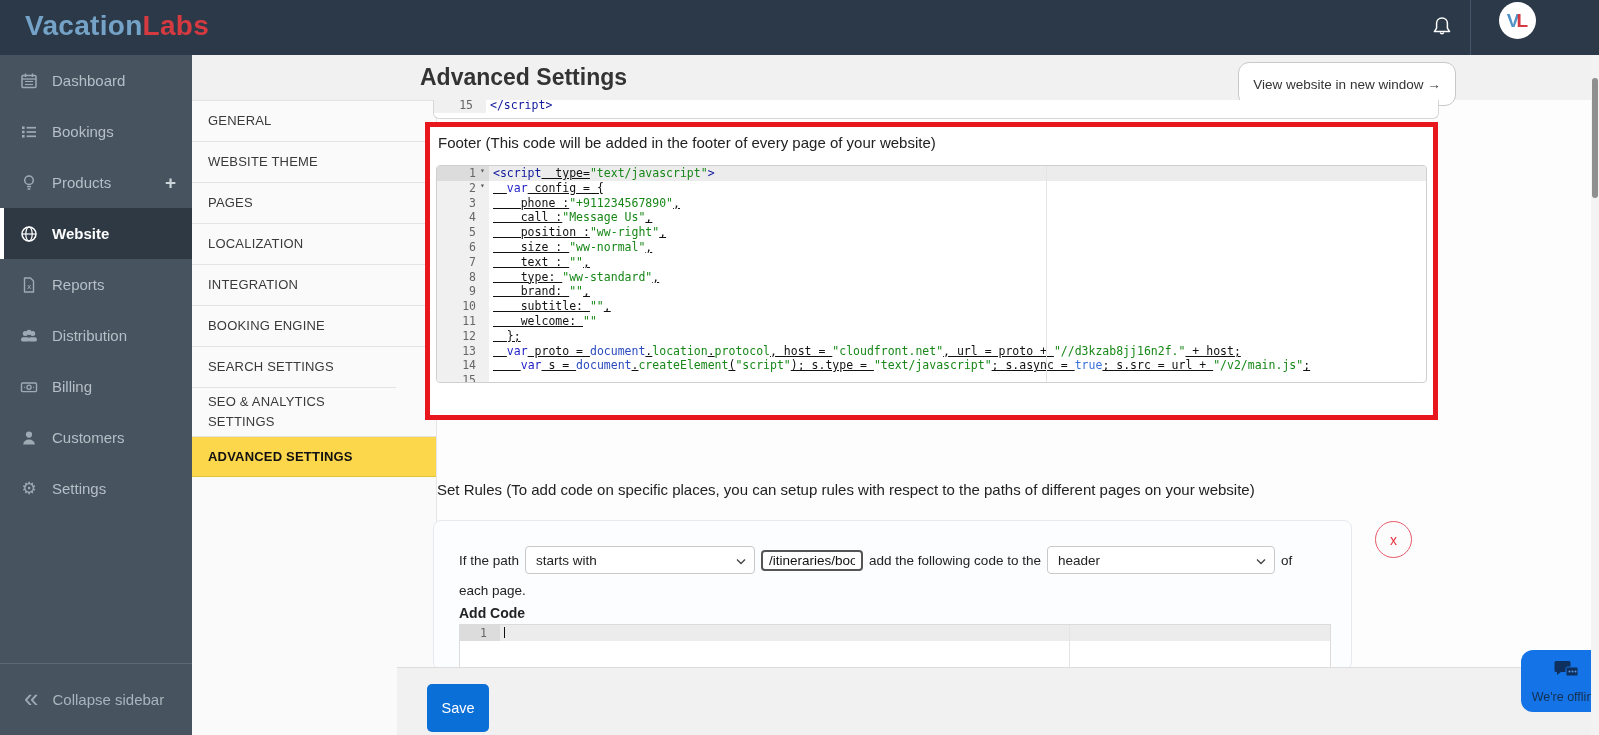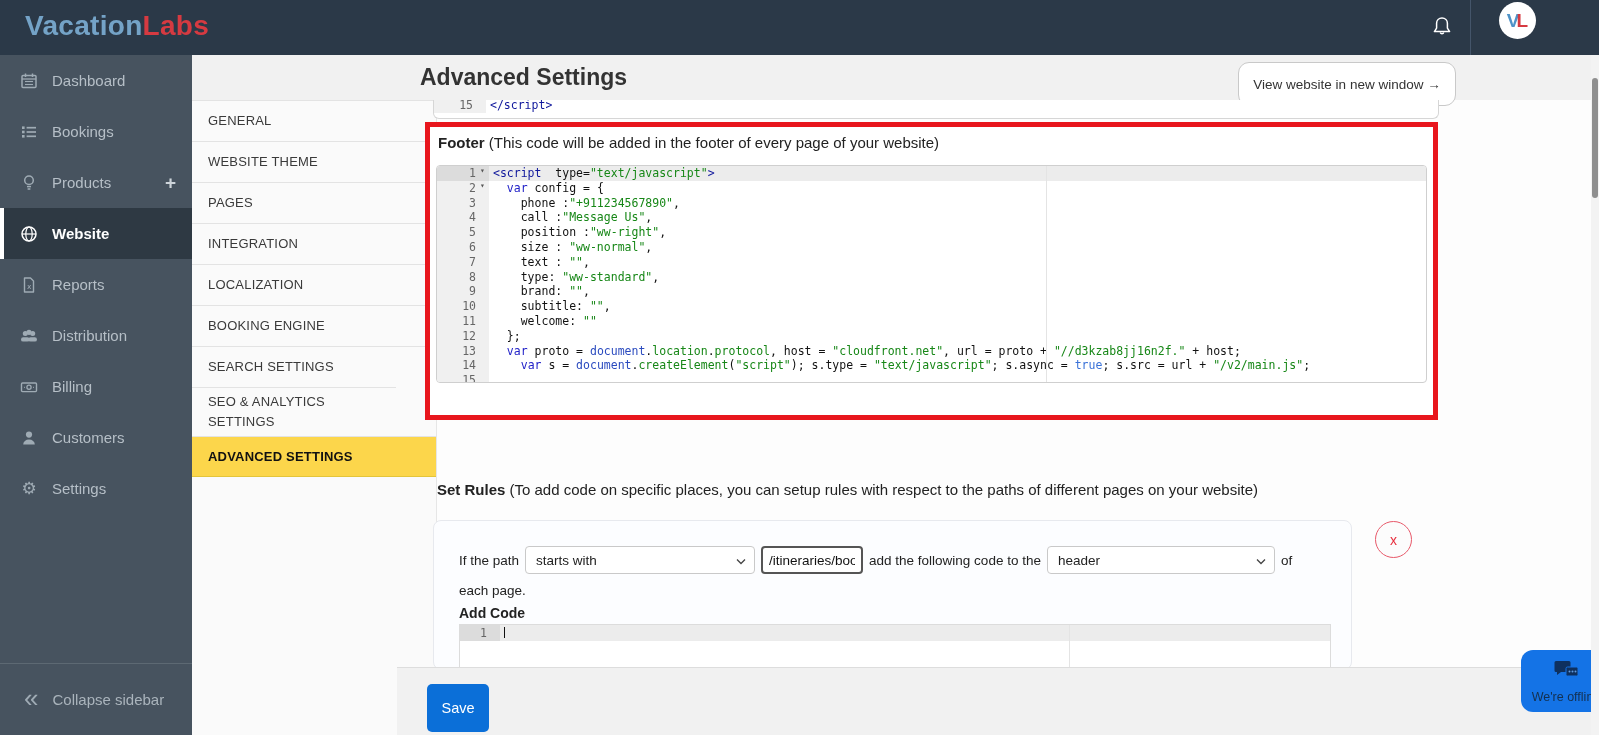--- a/index.html
+++ b/index.html
@@ -56,47 +56,47 @@
               font:11.5px "DejaVu Sans Mono", monospace; white-space:pre; }
   .gutter { width:52px; flex:none; background:#f0f0f0; color:#666;
             display:flex; justify-content:flex-end; align-items:flex-start; }
   .gutter .num { text-align:right; }
   .gutter .fold { width:13px; font-size:8px; color:#555; text-align:center; }
   .code { flex:1; padding-left:4px; color:#121212; }
   .code-row.active { background:#ececec; }
   .code-row.active .gutter { background:#dcdcdc; }
   .pm { position:absolute; top:0; bottom:0; left:609px; width:1px; background:#e4e4e4; }
   .ct { color:#10189c; } .ck { color:#2222c8; } .cs { color:#178717; }
-  .cd { color:#2b4bbf; } .cg { color:#178717; } .cb { color:#3a72d8; } .cp { color:#121212; }
+  .cd { color:#2b4bbf; } .cg { color:#178717; } .cb { color:#3a72d8; } .cp { color:#121212;text-decoration:underline; }
   .caret { display:inline-block; width:1px; height:11px; background:#111; vertical-align:-1px; }
 
   .partial-card { position:absolute; left:433px; top:100px; width:1006px; height:19px; background:#fff;
                   border:1px solid #d6d6d6; border-top:none; border-radius:0 0 6px 6px; overflow:hidden; }
   .partial-inner { position:relative; margin-top:-2px; }
 
   .redbox { position:absolute; left:425px; top:122px; width:1013px; height:298px;
             border:5px solid #e8161d; background:#fff; }
   .section-label { font-size:15px; color:#222; }
-  .section-label b { font-weight:bold; }
+  .section-label b { font-weight:normal; }
   .footer-label { position:absolute; left:8px; top:7px; }
   .footer-editor { position:absolute; left:6px; top:38px; width:991px; height:218px;
                    border:1px solid #cfcfcf; border-radius:4px; background:#fff;
                    overflow:hidden; position:absolute; }
 
   
   .rules-label { position:absolute; left:437px; top:481px; }
   .rules-card { position:absolute; left:433px; top:520px; width:919px; height:150px;
                 border:1px solid #e7e9ee; border-radius:8px; background:#fcfdff; overflow:hidden; }
   .rule-line { position:absolute; left:25px; top:25px; display:flex; align-items:center;
                font-size:13.5px; color:#222; gap:6px; white-space:nowrap; }
   .sel { height:28px; background:#fff; border:1px solid #c9c9c9; border-radius:4px;
          display:flex; align-items:center; padding:0 8px 0 10px; cursor:pointer; color:#222; }
   .sel .sel-txt { flex:1; }
   .sel-cond { width:230px; } .sel-target { width:228px; }
-  .path-input { width:102px; height:28px; border:2px solid #555; border-radius:4px;
+  .path-input { width:102px; height:21px; border:2px solid #555; border-radius:4px;
                 padding:0 6px; font-size:13.5px; font-family:"Liberation Sans",sans-serif; color:#111; }
   .rule-line2 { position:absolute; left:25px; top:62px; font-size:13.5px; color:#222; }
   .addcode { position:absolute; left:25px; top:84px; font-size:14px; font-weight:bold; color:#222; }
   .mini-editor { position:absolute; left:25px; top:103px; width:872px; height:60px;
                  border:1px solid #dcdcdc; background:#fff; overflow:hidden; }
   .mini-editor .gutter { width:40px; }
   .mini-editor .code-row { height:16px; line-height:16px; }
   .mini-editor .pm { left:609px; }
   .del-rule { position:absolute; left:1375px; top:521px; width:37px; height:37px; border-radius:50%;
               border:1px solid #e8596a; background:#fcfcfc; color:#e8303f; font-size:14px;
@@ -242,22 +242,22 @@
   </div>
 
   <div class="headstrip"></div>
   <div class="page-title">Advanced Settings</div>
   <div class="view-btn">View website in new window →</div>
 
   <div class="submenu">
     <div class="sub-item">GENERAL</div>
     <div class="sub-item">WEBSITE THEME</div>
     <div class="sub-item">PAGES</div>
+    <div class="sub-item">LOCALIZATION</div>
     <div class="sub-item">INTEGRATION</div>
-    <div class="sub-item">LOCALIZATION</div>
     <div class="sub-item">BOOKING ENGINE</div>
     <div class="sub-item">SEARCH SETTINGS</div>
     <div class="sub-item" style="width:204px">SEO &amp; ANALYTICS SETTINGS</div>
     <div class="sub-item active">ADVANCED SETTINGS</div>
   </div>
 
   <div class="partial-card">
     <div class="partial-inner" id="header-code">
         <div class="code-row"><div class="gutter"><span class="num">15</span><span class="fold"></span></div><div class="code"><span class="ct">&lt;/script&gt;</span></div></div>
       </div>

